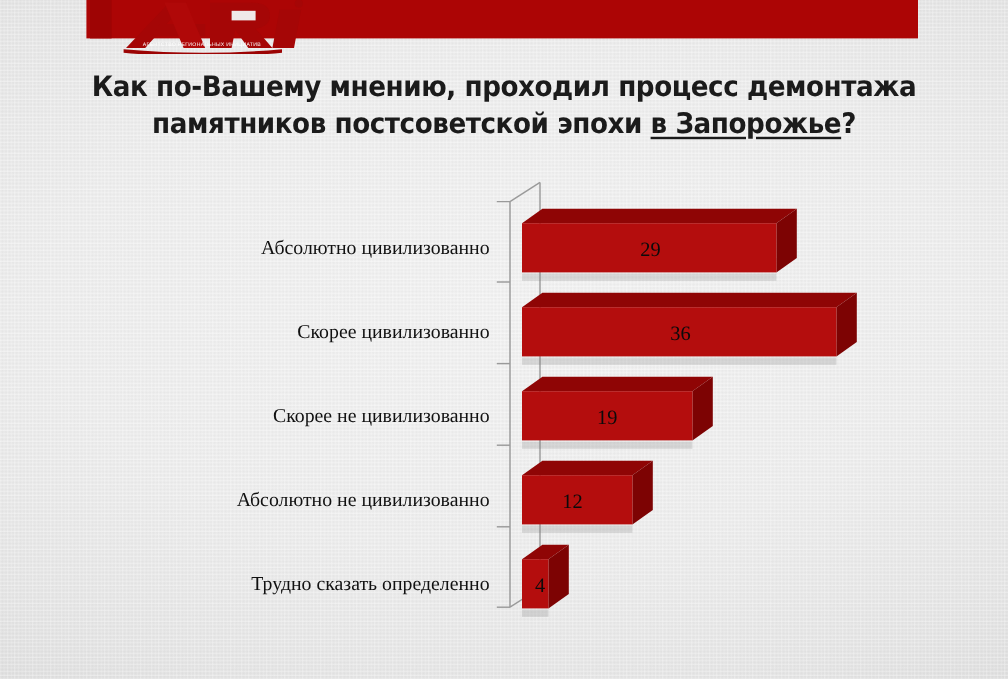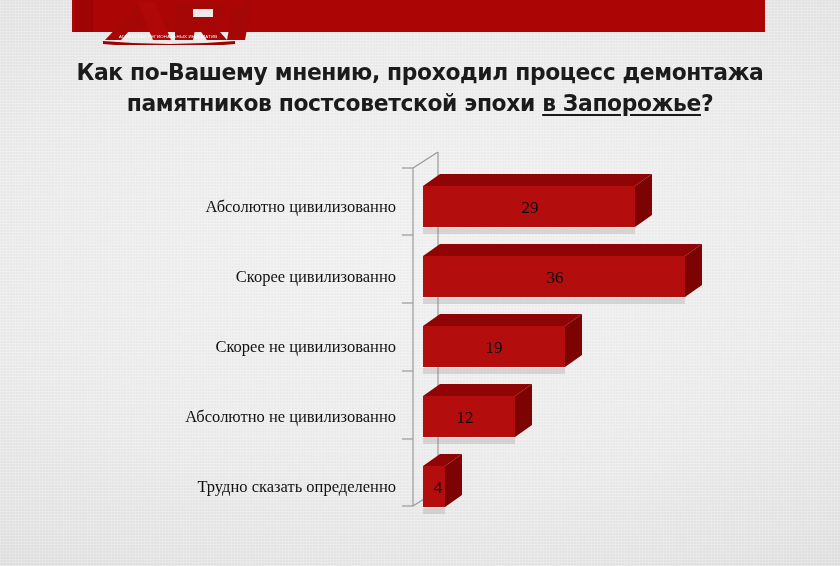--- a/index.html
+++ b/index.html
@@ -52,21 +52,21 @@
     letter-spacing:-0.4px;
     color:#1b1b1b;
     transform:scaleX(.93);
     transform-origin:50% 0;
   }
   .title .u { text-decoration:underline; text-underline-offset:3px; }
 
   
   .chart {
     position:absolute;
-    left:4px; top:130px; width:664px; height:420px;
+    left:16px; top:130px; width:664px; height:420px;
   }
   .chart svg { display:block; }
 
   .cat-label {
     font-family:"Liberation Serif", serif;
     font-size:16.5px;
     fill:#111111;
   }
   .val-label {
     font-family:"Liberation Serif", serif;

